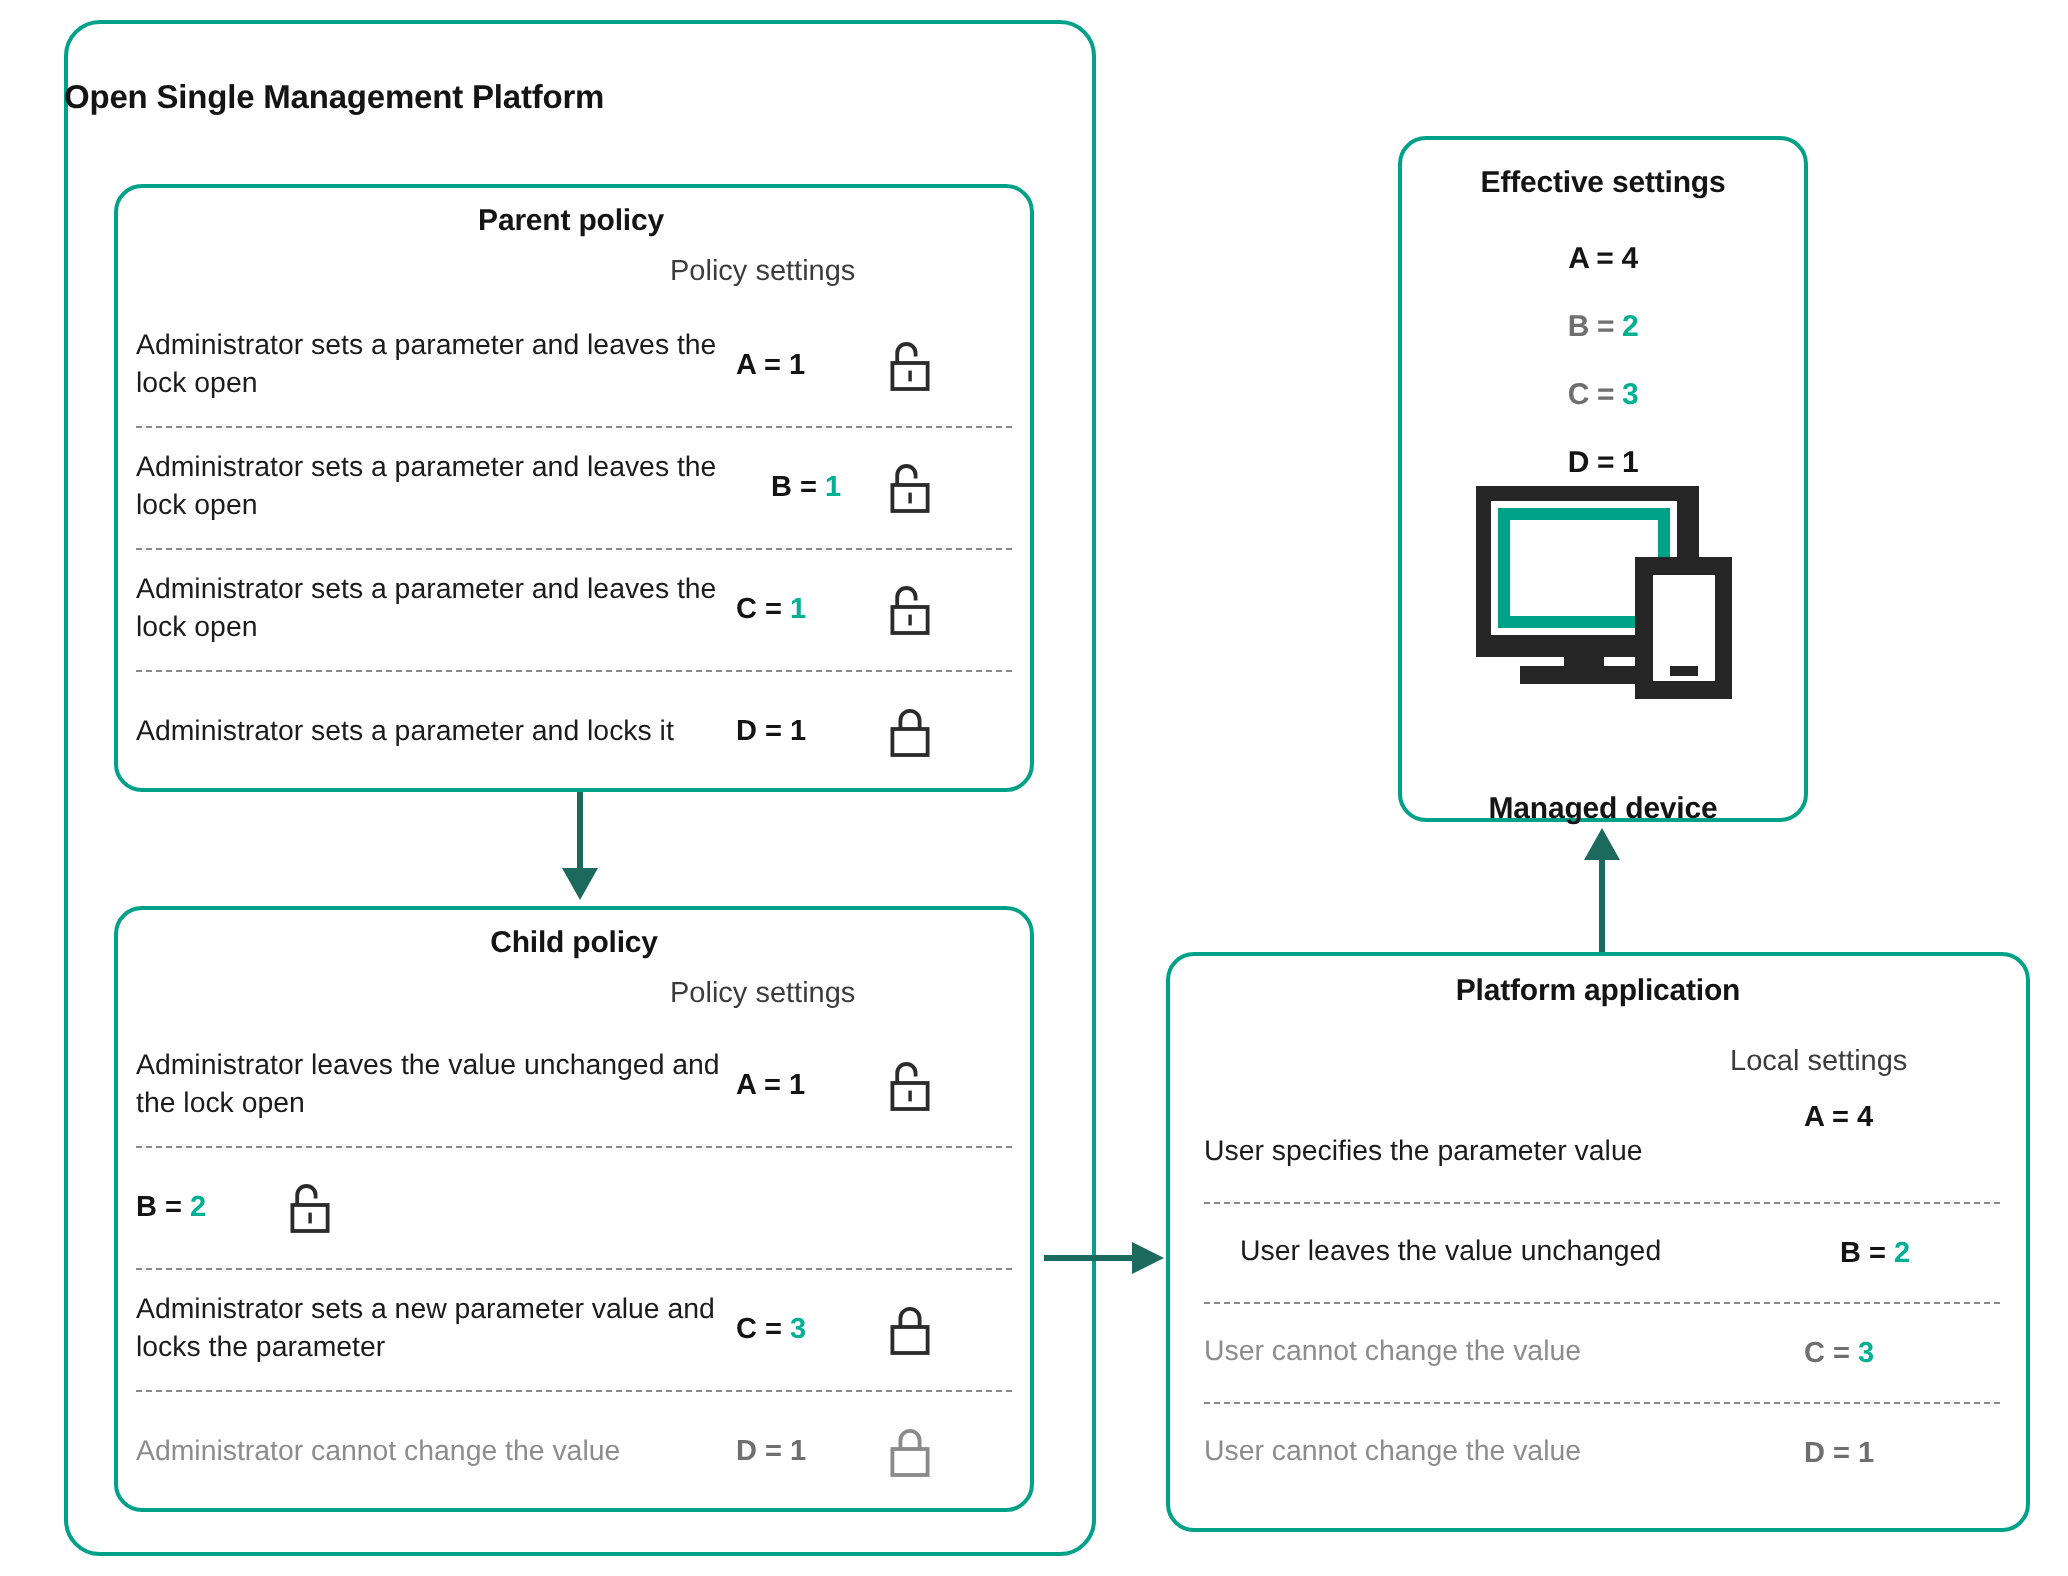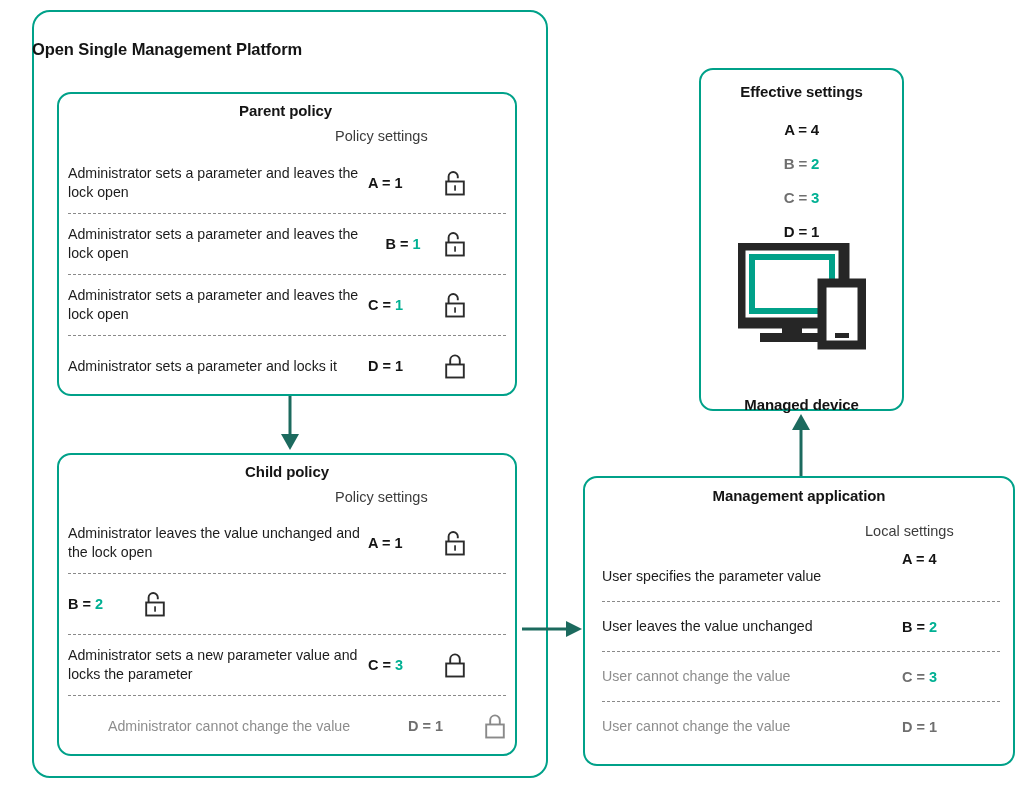--- a/index.html
+++ b/index.html
@@ -198,49 +198,49 @@
         <div class="row-desc" style="width: 300px; flex: 0 0 auto;">Administrator sets a new parameter  value and locks the parameter</div>
         <div class="row-val" style="width: 70px; flex: 0 0 auto; text-align: left;"><span>C = </span><span class="val-accent">3</span></div>
         <div class="row-lock" style="width: 34px; flex: 0 0 auto;">
           <svg width="22" height="28" viewBox="0 0 22 28" class="lock">
             <rect x="2.2" y="12.5" width="17.6" height="13" fill="none" stroke="#2b2b2b" stroke-width="1.9"></rect>
             <path fill="none" stroke="#2b2b2b" stroke-width="1.9" d="M6.2 12.5 V8.2 a4.8 4.8 0 0 1 9.6 0 V12.5"></path>
           </svg>
         </div>
       </div>
       <div class="row sep" style="height: 61px;">
-        <div class="row-desc muted" style="width: 300px; flex: 0 0 auto; margin-left: 40px;">Administrator cannot change the value</div>
+        <div class="row-desc muted" style="width: 300px; flex: 0 0 auto;">Administrator cannot change the value</div>
         <div class="row-val muted-key" style="width: 70px; flex: 0 0 auto; text-align: left;"><span>D = </span><span>1</span></div>
         <div class="row-lock" style="width: 34px; flex: 0 0 auto; opacity: 0.55;">
           <svg width="22" height="28" viewBox="0 0 22 28" class="lock">
             <rect x="2.2" y="12.5" width="17.6" height="13" fill="none" stroke="#2b2b2b" stroke-width="1.9"></rect>
             <path fill="none" stroke="#2b2b2b" stroke-width="1.9" d="M6.2 12.5 V8.2 a4.8 4.8 0 0 1 9.6 0 V12.5"></path>
           </svg>
         </div>
       </div>
     </div>
 
   <svg class="arrow" style="left:522px;top:617px;" width="62" height="24" viewBox="0 0 62 24">
     <line x1="0" y1="12" x2="48" y2="12" stroke="#1C6A5E" stroke-width="3"></line>
     <polygon points="60,12 44,4 44,20" fill="#1C6A5E"></polygon>
   </svg>
 
   <div class="panel" style="left:583px;top:476px;width:432px;height:290px;"></div>
 
-  <div class="panel-title" style="position:absolute;left:583px;top:487px;width:432px;">Management application</div>
+  <div class="panel-title" style="position:absolute;left:583px;top:487px;width:432px;">Platform application</div>
 
   <div class="col-header" style="position:absolute;left:865px;top:523px;">Local settings</div>
 
   <div class="rows" style="left:602px;width:398px;top:551px;" id="kaspersky-rows">
       <div class="row" style="height: 50px;">
         <div class="row-desc" style="width: 300px; flex: 0 0 auto;">User specifies the parameter value</div>
         <div class="row-val" style="width: 80px; flex: 0 0 auto; position: relative; top: -17px;"><span>A = </span><span>4</span></div>
       </div>
       <div class="row sep" style="height: 50px;">
-        <div class="row-desc" style="width: 300px; flex: 0 0 auto;">User leaves the value unchanged</div>
+        <div class="row-desc" style="width: 300px; flex: 0 0 auto; margin-left: 18px;">User leaves the value unchanged</div>
         <div class="row-val" style="width: 80px; flex: 0 0 auto;"><span>B = </span><span class="val-accent">2</span></div>
       </div>
       <div class="row sep" style="height: 50px;">
         <div class="row-desc muted" style="width: 300px; flex: 0 0 auto;">User cannot change the value</div>
         <div class="row-val muted-key" style="width: 80px; flex: 0 0 auto;"><span>C = </span><span class="val-accent">3</span></div>
       </div>
       <div class="row sep" style="height: 50px;">
         <div class="row-desc muted" style="width: 300px; flex: 0 0 auto;">User cannot change the value</div>
         <div class="row-val muted-key" style="width: 80px; flex: 0 0 auto;"><span>D = </span><span>1</span></div>
       </div>

